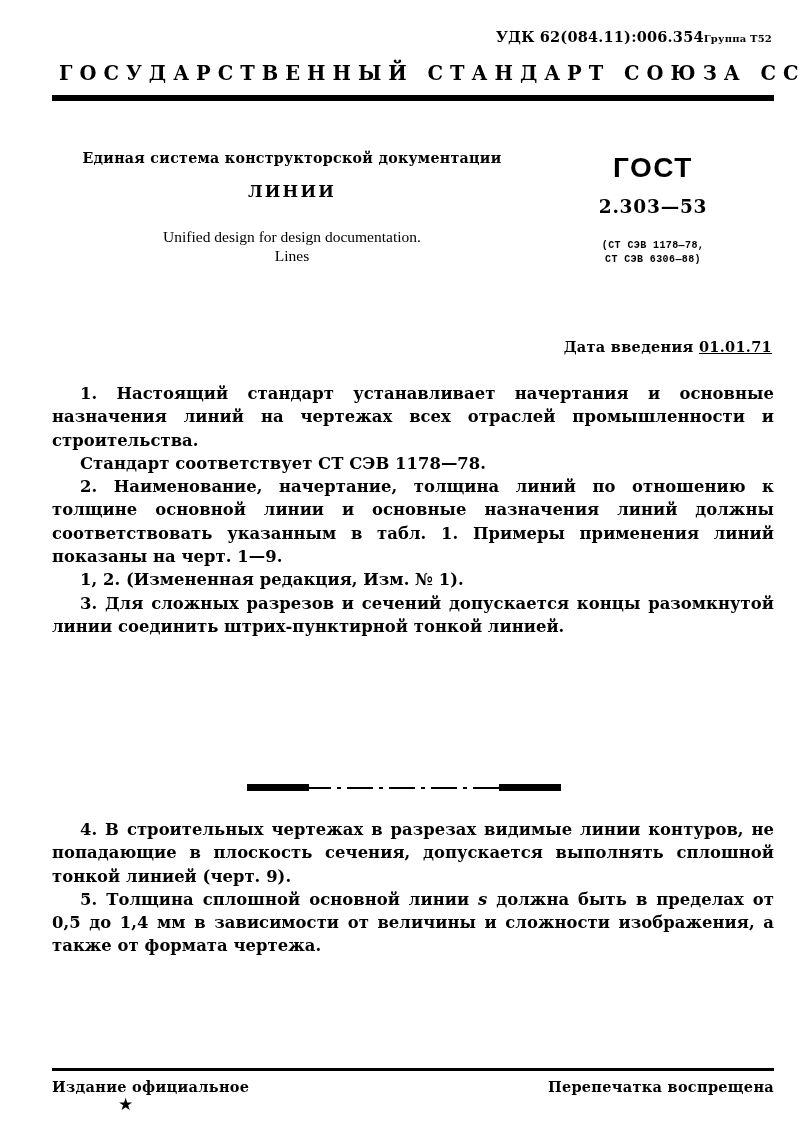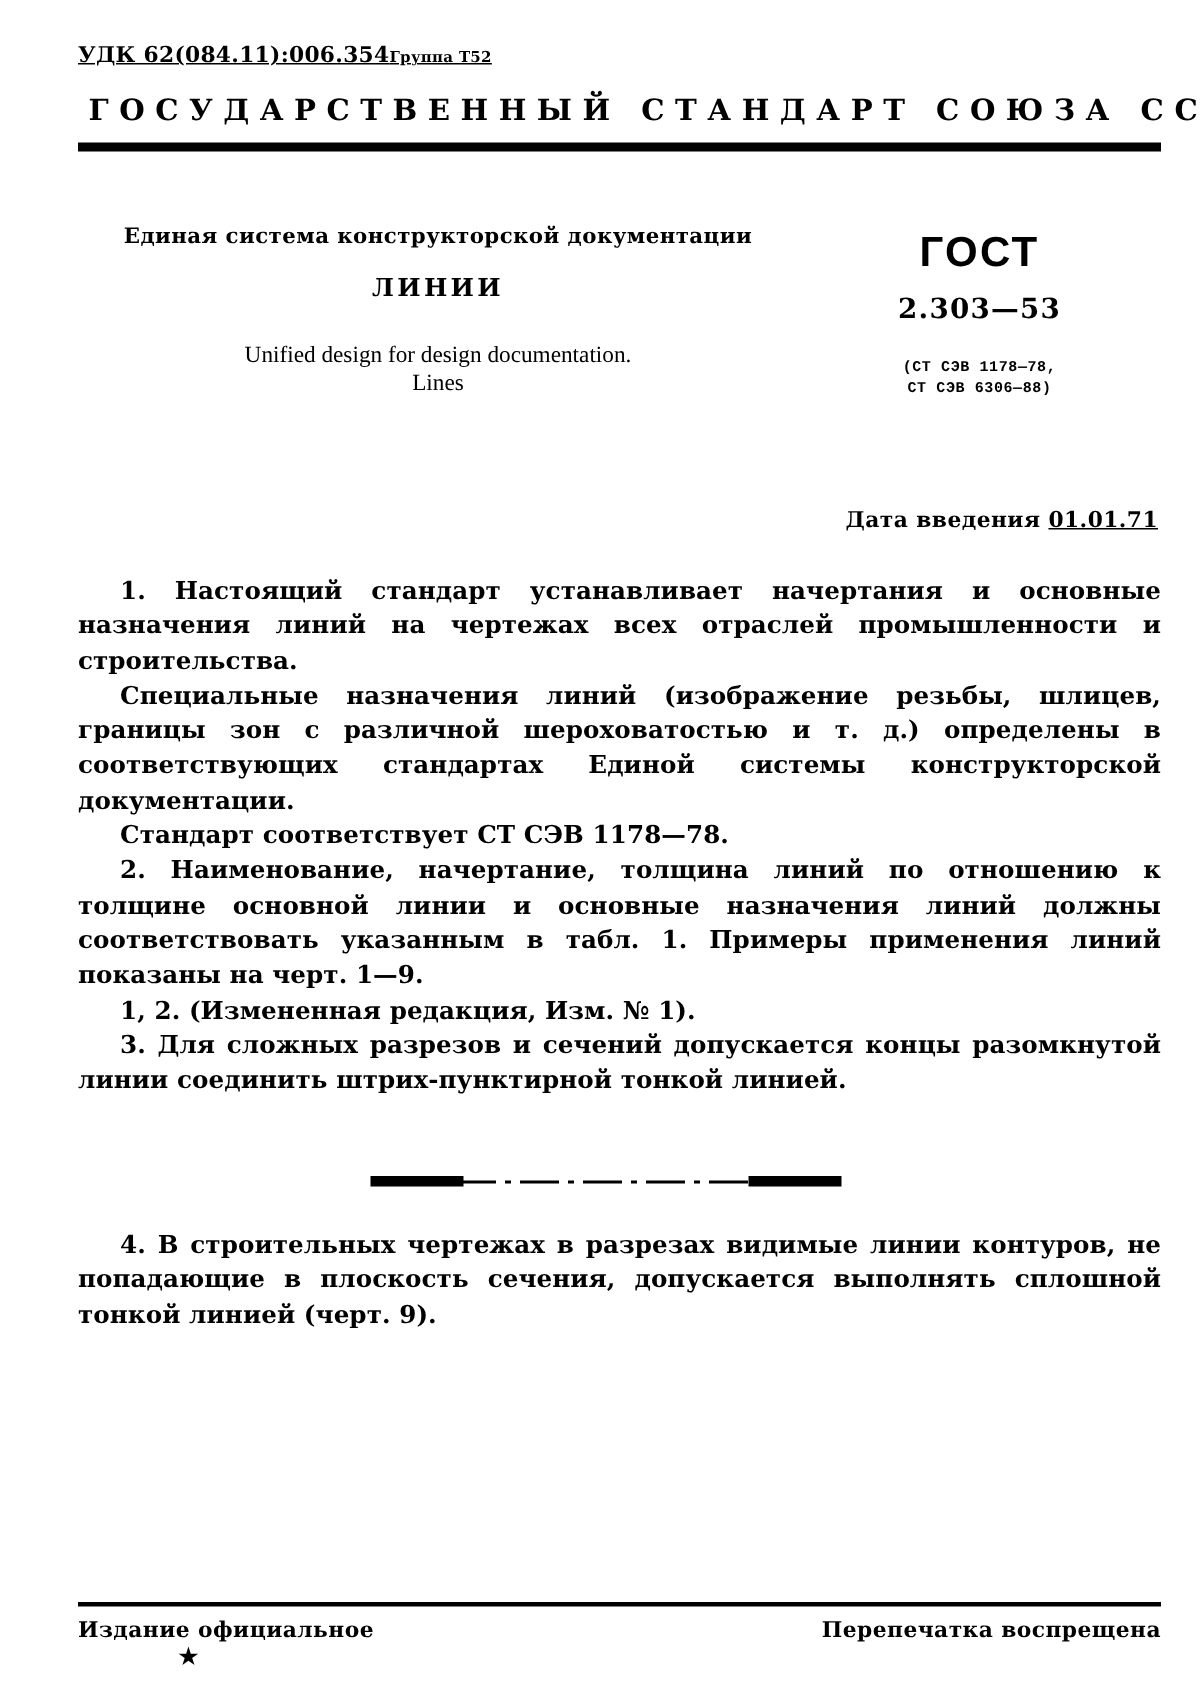--- a/index.html
+++ b/index.html
@@ -20,23 +20,22 @@
     box-sizing: border-box;
   }
 
   
   .header-row {
     position: absolute;
     left: 52px;
     right: 30px;
     top: 28px;
     display: flex;
-    justify-content: flex-start;
+    justify-content: flex-end;
     align-items: baseline;
-    text-decoration: underline;
   }
   .udk {
     font-family: "DejaVu Serif", serif;
     font-weight: bold;
     font-size: 14.5px;
     letter-spacing: 0.2px;
     white-space: nowrap;
   }
   .group {
     font-family: "DejaVu Serif", serif;
@@ -275,35 +274,35 @@
     </div>
   </div>
 
   <div class="date-row">
     <span>Дата введения</span>
     <span class="date-value">01.01.71</span>
   </div>
 
   <div class="body">
     <p class="para">1. Настоящий стандарт устанавливает начертания и основные назначения линий на чертежах   всех отраслей  промышленности и строительства.</p>
-    <p class="para">Специальные назначения линий (изображение резьбы, шлицев, границы зон с различной шероховатостью и т. д.) определены в соответствующих стандартах Единой системы   конструкторской документации.</p>
     <p class="para nojust">Стандарт соответствует СТ СЭВ 1178—78.</p>
     <p class="para">2. Наименование, начертание, толщина линий   по отношению к толщине основной линии и основные назначения линий должны соответствовать указанным в табл. 1. Примеры применения линий показаны на черт. 1—9.</p>
     <p class="para nojust">1, 2. (Измененная редакция, Изм. № 1).</p>
     <p class="para">3. Для сложных разрезов и сечений допускается концы разомкнутой линии соединить штрих-пунктирной тонкой линией.</p>
   </div>
 
   <div class="figure">
     <div class="fig-thick-left"></div>
     <div class="fig-dashdot"></div>
     <div class="fig-thick-right"></div>
   </div>
 
   <div class="body" style="top:818px;">
     <p class="para">4. В строительных чертежах в разрезах видимые линии контуров, не попадающие в плоскость сечения, допускается выполнять сплошной тонкой линией (черт. 9).</p>
+    <p class="para"><span>5. Толщина сплошной основной линии </span><span class="var-italic">s</span><span> должна быть в пределах от 0,5 до 1,4 мм в зависимости от величины и сложности изображения, а также от формата чертежа.</span></p>
   </div>
 
   <div class="rule-footer"></div>
   <div class="footer-row">
     <span class="footer-left">Издание официальное</span>
     <span class="footer-right">Перепечатка воспрещена</span>
   </div>
   <div class="footer-star">★</div>
 
 </div>

